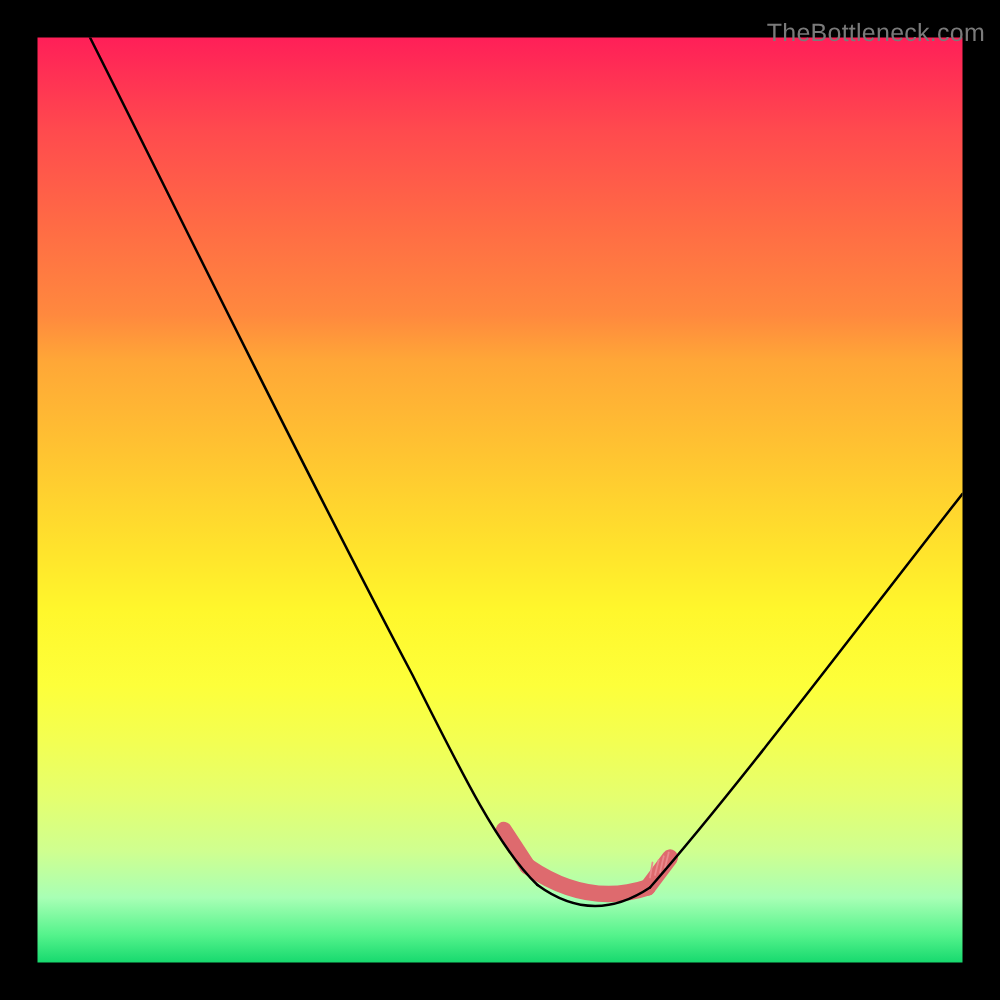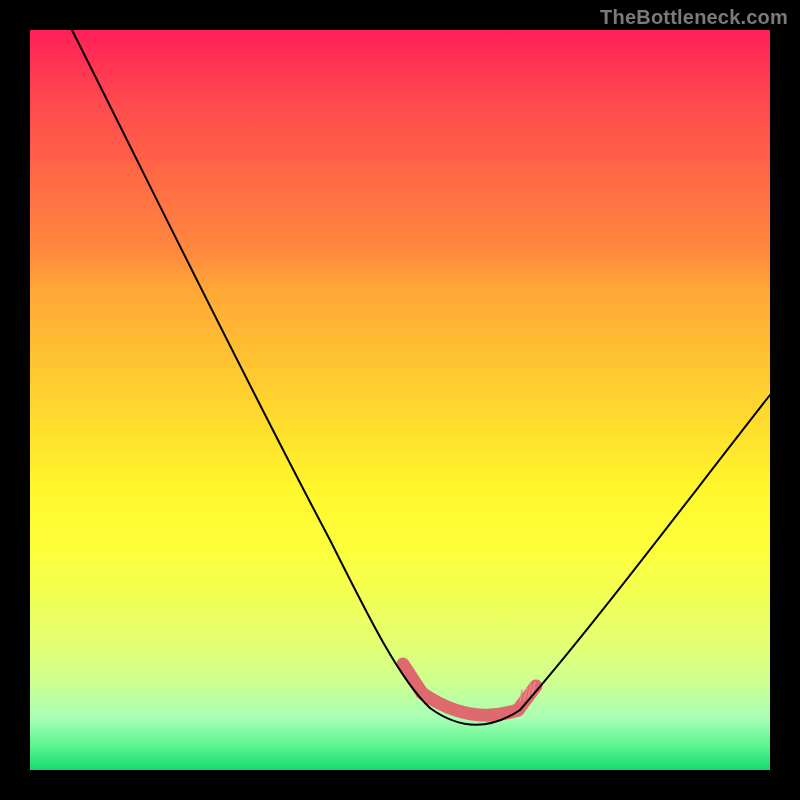--- a/index.html
+++ b/index.html
@@ -37,24 +37,24 @@
       #f3ff52 76%,
       #e5ff6e 82%,
       #cfff90 88%,
       #a8ffb5 93%,
       #55f38c 97%,
       #17d96e 100%
     );
   }
   .attribution {
     position: absolute;
-    top: 6px;
+    top: 16px;
     right: 12px;
     color: #7a7a7a;
-    font-weight: 700;
+    font-weight: 400;
     font-size: 20px;
     letter-spacing: 0.2px;
   }
   svg.overlay {
     position: absolute;
     left: 30px;
     top: 30px;
     width: 740px;
     height: 740px;
     pointer-events: none;

